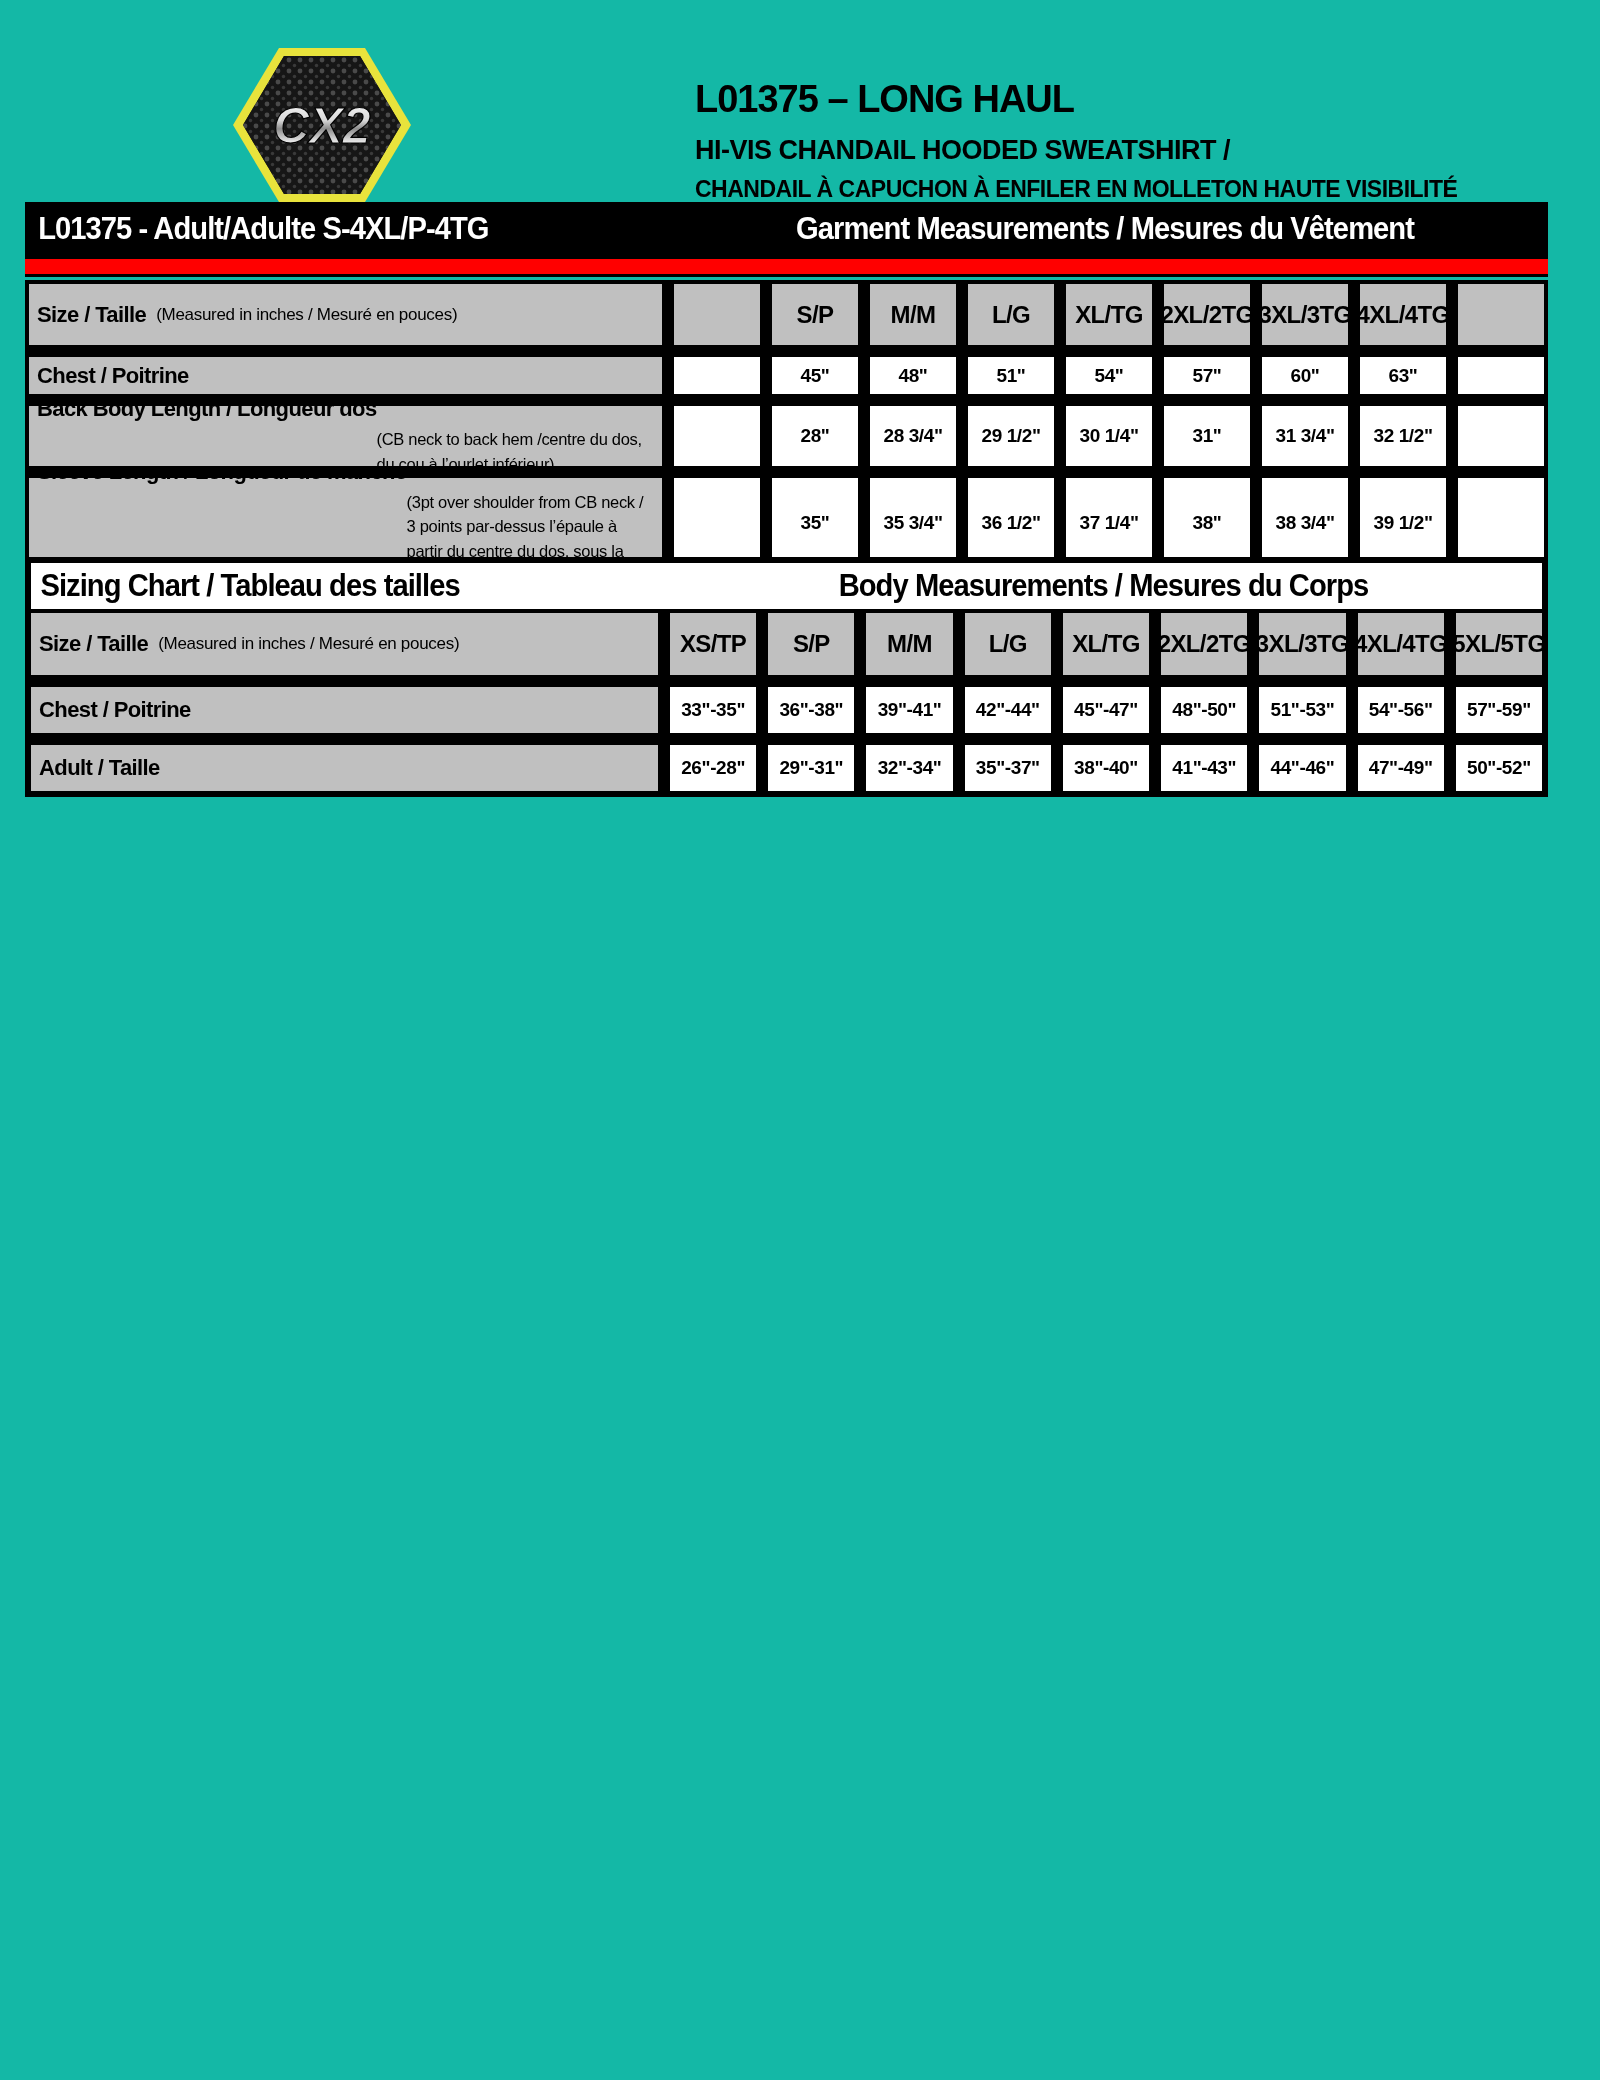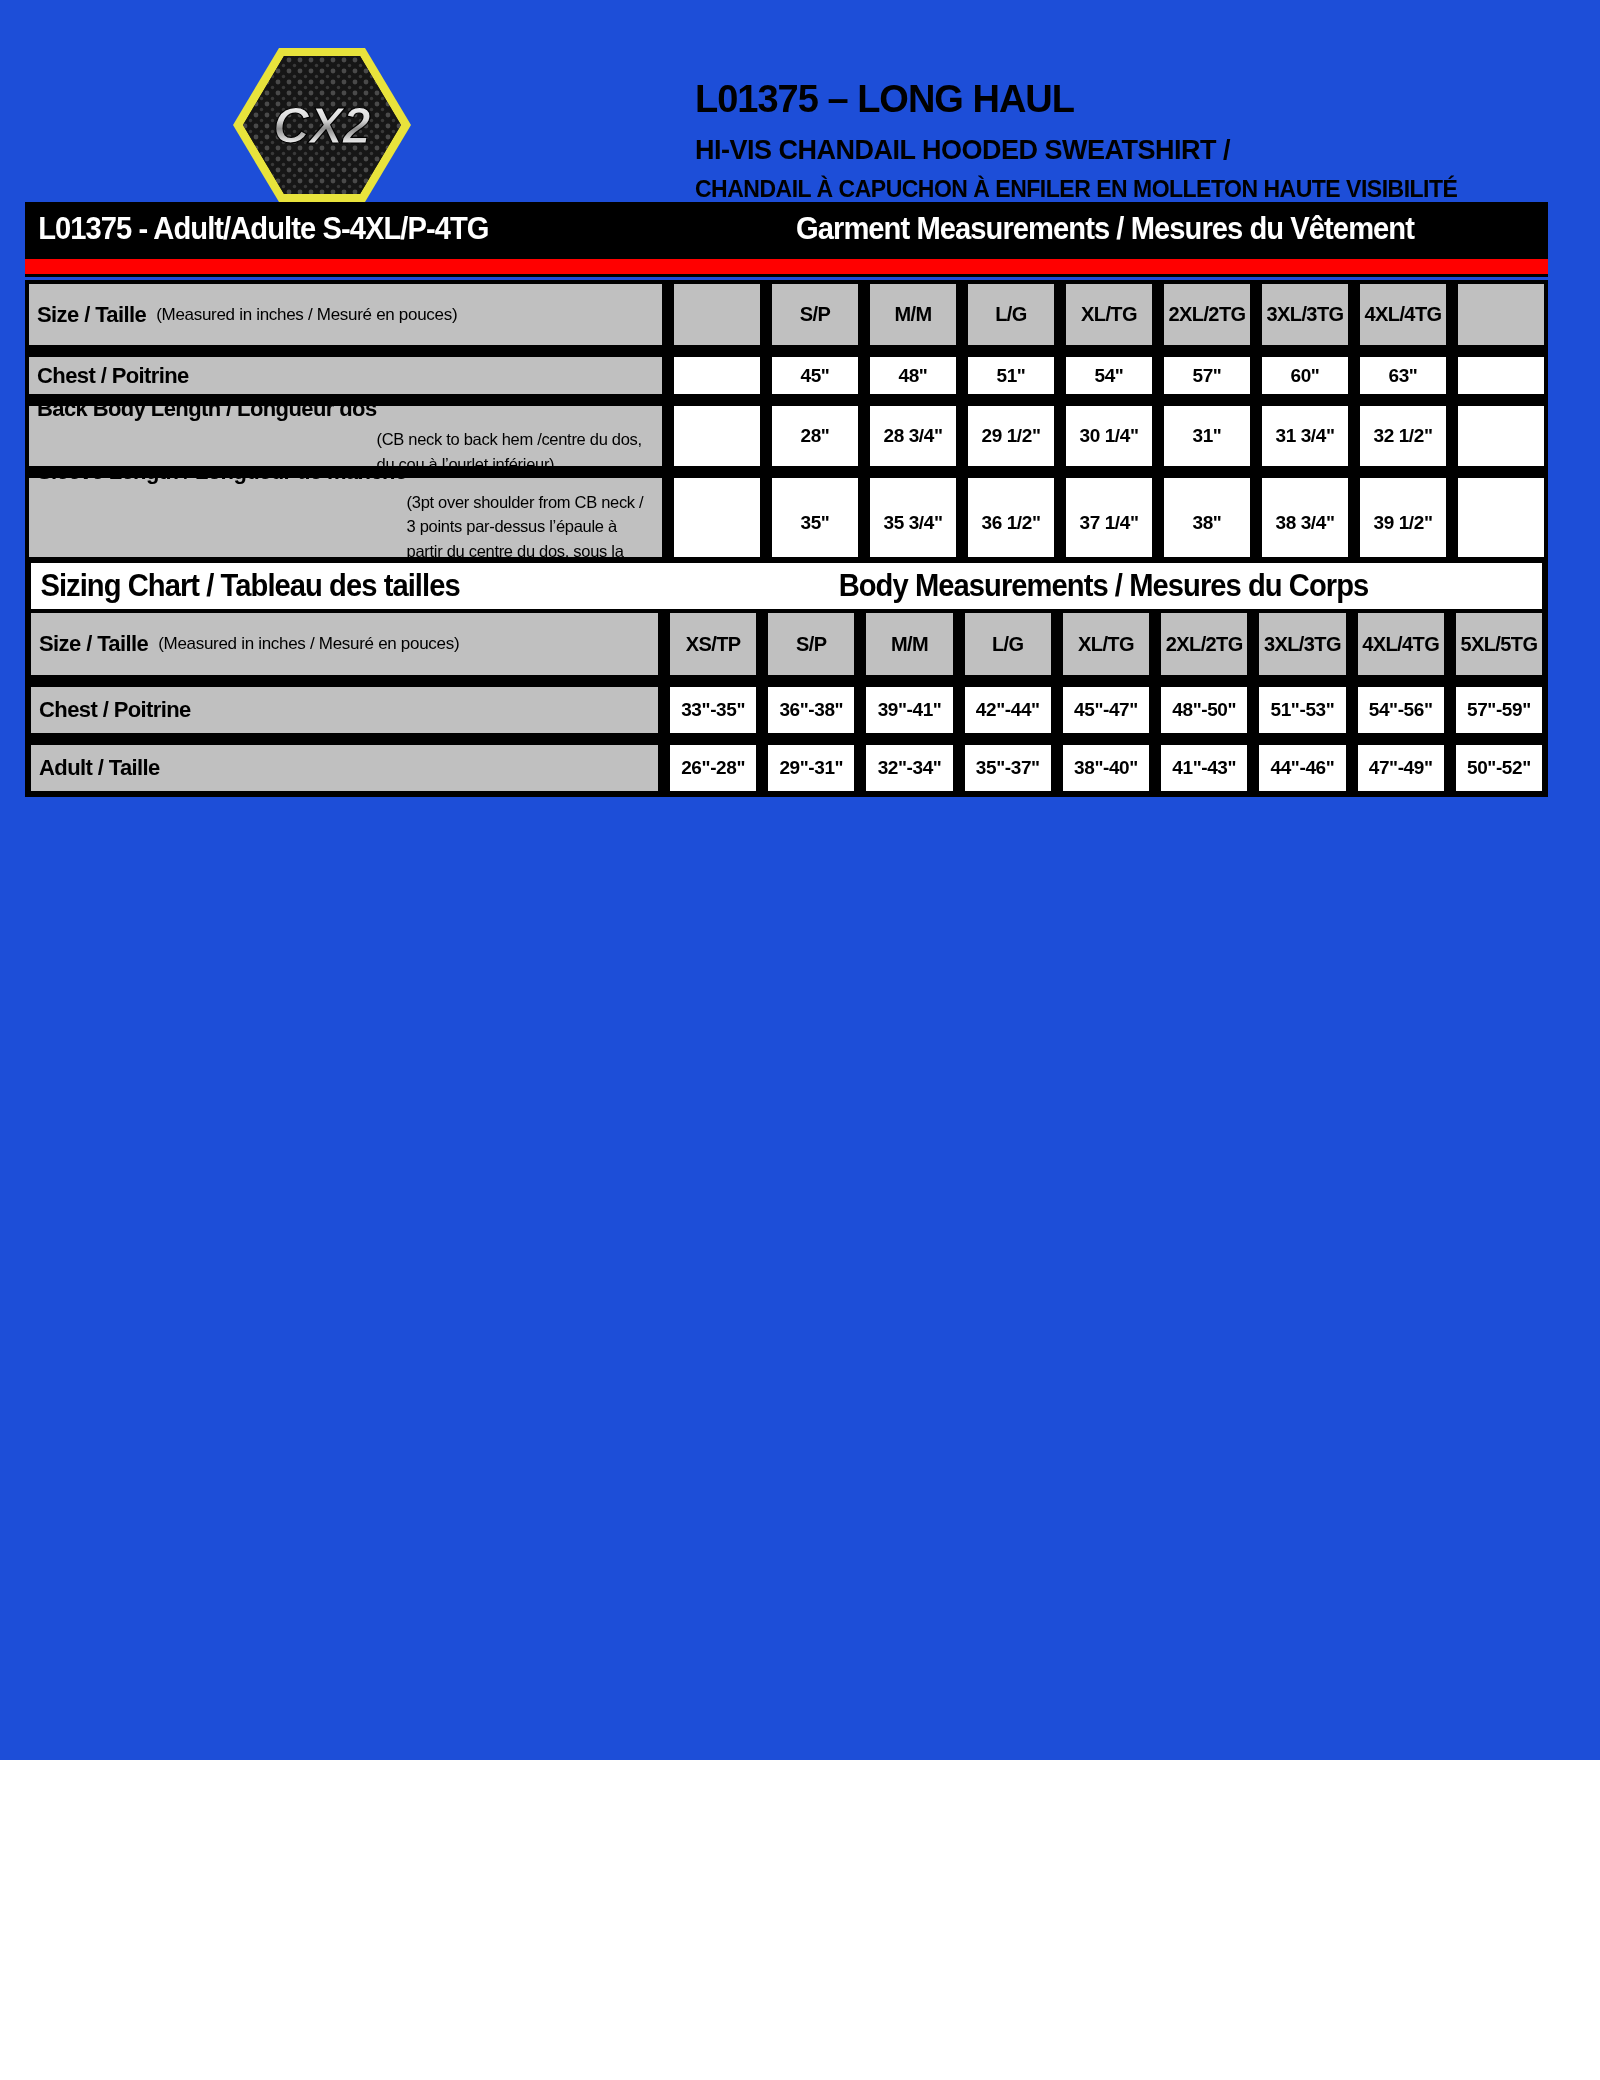--- a/index.html
+++ b/index.html
@@ -1,18 +1,18 @@
 <!DOCTYPE html>
 <html><head>
 <meta charset="utf-8">
 <style>
   * { margin:0; padding:0; box-sizing:border-box; }
   html,body { background:#ffffff; }
   body { font-family:"Liberation Sans", sans-serif; }
-  .page { position:relative; width:1600px; height:1760px; background:#1d4ed8; overflow:hidden;padding-left:20px; }
+  .page { position:relative; width:1600px; height:2080px; background:#14b8a6; overflow:hidden;padding-left:20px; }
 
   
   .logo-wrap { position:absolute; left:231px; top:46px; width:182px; height:158px; }
   .logo-wrap svg { width:100%; height:100%; display:block; }
 
   .brand-block { position:absolute; left:695px; top:78px; width:860px; }
   .brand-title { font-size:38px; font-weight:bold; letter-spacing:-1px; color:#000; }
   .brand-sub1  { font-size:27px; font-weight:bold; letter-spacing:-0.5px; color:#000; margin-top:14px; }
   .brand-sub2  { font-size:23px; font-weight:bold; letter-spacing:-0.5px; color:#000; margin-top:10px; }
 
@@ -33,21 +33,21 @@
   .cell { display:flex; align-items:center; justify-content:center; color:#000; overflow:hidden; }
   .cell.gray  { background:#c0c0c0; }
   .cell.white { background:#ffffff; }
 
   .label-cell { justify-content:flex-start; padding:3px 10px 3px 8px; }
   .label-stack { display:flex; justify-content:center; }
   .row-label { font-size:22px; font-weight:bold; letter-spacing:-0.6px; line-height:1.25; white-space:nowrap; }
   .row-note  { font-size:16.5px; font-weight:normal; letter-spacing:-0.3px; line-height:1.5;margin-top:32px; }
   .size-note-inline { font-size:17px; font-weight:normal; letter-spacing:-0.3px; margin-left:10px; white-space:nowrap; }
 
-  .size-head { font-size:20px; font-weight:bold; letter-spacing:-0.6px; }
+  .size-head { font-size:24px; font-weight:bold; letter-spacing:-0.6px; }
   .value     { font-size:19px; font-weight:bold; letter-spacing:-0.4px; white-space:nowrap; }
 
   
   .section2 { position:absolute; left:25px; top:557px; width:1523px; border:6px solid #000; background:#000; }
   .s2-header { background:#fff; height:50px; position:relative; display:flex; align-items:center; border-bottom:4px solid #000; }
   .s2-header .bar-left  { color:#000; font-size:31px; font-weight:bold; letter-spacing:-1px; padding-left:10px;
                           display:inline-block; transform:scaleX(0.94); transform-origin:left center; white-space:nowrap; }
   .s2-header .bar-right { position:absolute; left:634px; width:877px; text-align:center; color:#000;
                           font-size:31px; font-weight:bold; letter-spacing:-1px; transform:scaleX(0.94); white-space:nowrap; }
   .grid2 { grid-template-columns:627px repeat(9, 1fr);

